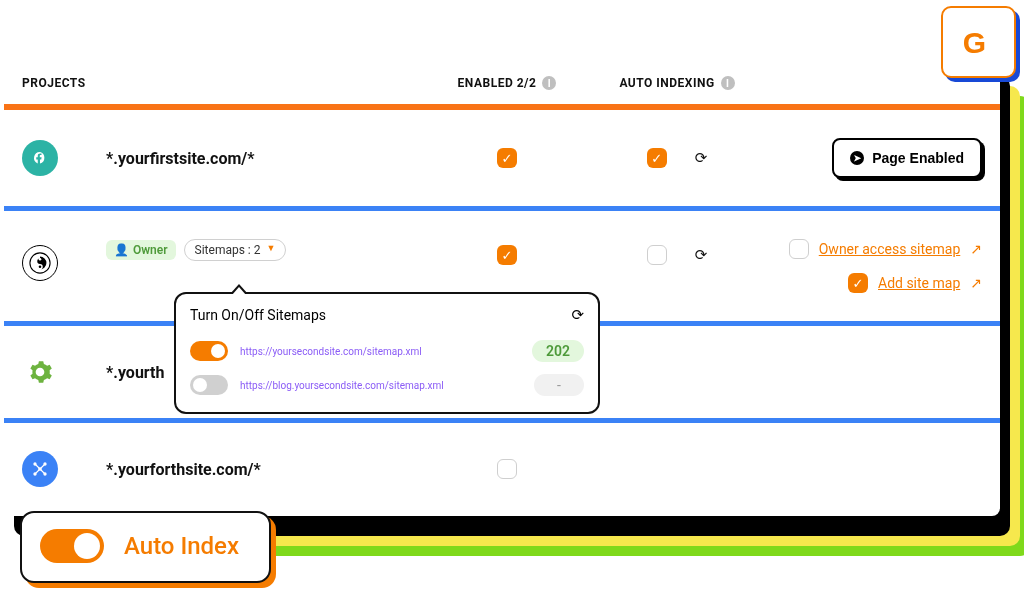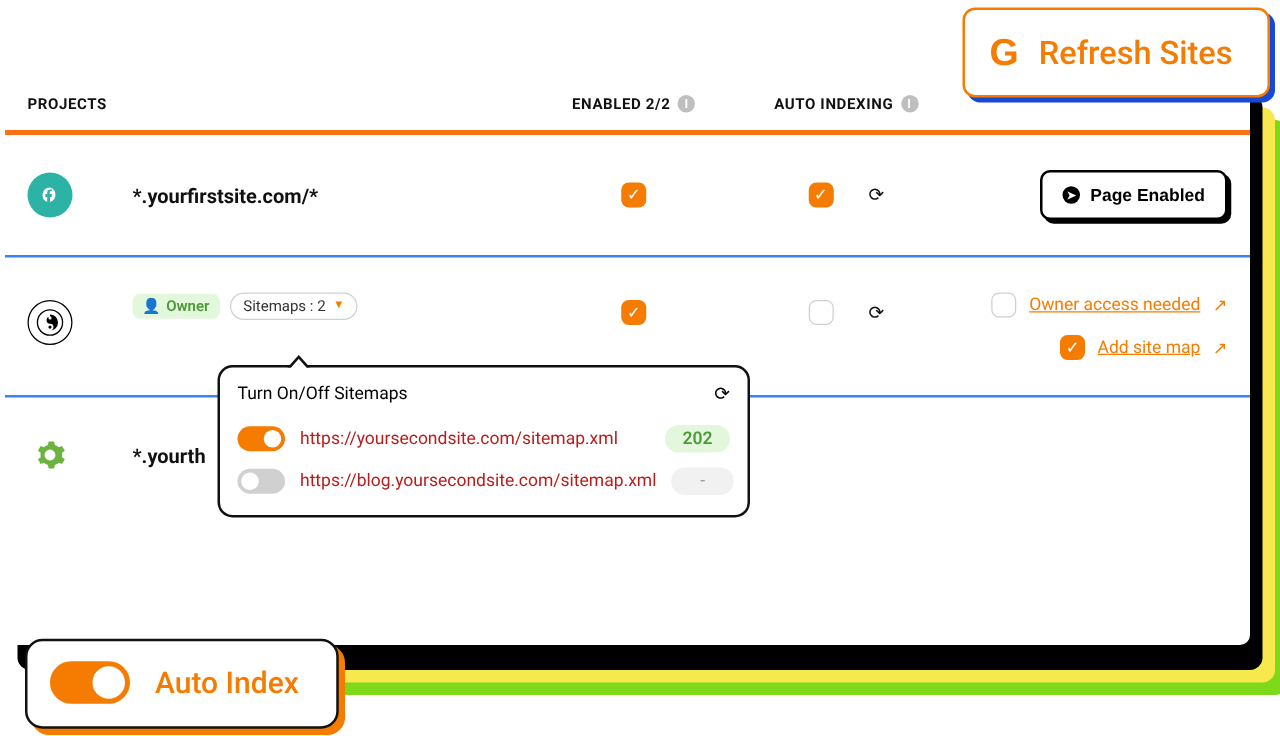--- a/index.html
+++ b/index.html
@@ -25,21 +25,21 @@
     left:4px; top:56px;
     width:996px; height:460px;
     border-radius:8px;
     padding: 0;
   }
 
   .header-row {
     display:flex;
     align-items:center;
     padding: 20px 18px 14px 18px;
-    border-bottom:4px solid #f97316;
+    border-bottom:6px solid #f97316;
     font-size:12px;
     font-weight:700;
     color:#111;
     letter-spacing:0.5px;
     text-transform:uppercase;
   }
   .col-site   { flex:0 0 400px; }
   .col-enabled{ flex:0 0 170px; text-align:left; display:flex; align-items:center; justify-content:center; gap:6px;}
   .col-auto   { flex:0 0 170px; text-align:center; display:flex; align-items:center; justify-content:center; gap:6px;}
   .col-actions{ flex:1; text-align:right; }
@@ -52,21 +52,21 @@
     color:#fff;
     font-size:10px;
     font-weight:700;
     align-items:center;justify-content:center;
   }
 
   .row {
     display:flex;
     align-items:center;
     padding: 28px 18px;
-    border-bottom:2px solid #3b82f6;
+    border-bottom:5px solid #3b82f6;
     position:relative;
   }
   .row:last-child { border-bottom:none; }
 
   .site-icon {
     width:36px;height:36px;border-radius:50%;
     display:flex;align-items:center;justify-content:center;
     margin-right: 48px;
     flex-shrink:0;
     color:#fff;font-weight:700;
@@ -158,21 +158,21 @@
     content:"";
     position:absolute;
     top:-7px; left:56px;
     width:0;height:0;
     border-left:7px solid transparent;
     border-right:7px solid transparent;
     border-bottom:8px solid #fff;
   }
   .pop-head { display:flex;justify-content:space-between;align-items:center;font-weight:400;font-size:14px;margin-bottom:10px;}
   .pop-row { display:flex;align-items:center;gap:12px;padding:6px 0;}
-  .pop-url { flex:1; color:#b91c1c; font-size:14px;}
+  .pop-url { flex:1; color:#8b5cf6; font-size:10px;}
   .pill-count {
     background:#E3F7DD;color:#4E9A3A;font-size:14px;font-weight:600;
     padding:3px 14px;border-radius:14px;min-width:50px;text-align:center;
   }
   .pill-empty {
     background:#F1F1F1;color:#999;font-size:14px;
     padding:3px 14px;border-radius:14px;min-width:50px;text-align:center;
   }
 
   .toggle {
@@ -295,21 +295,21 @@
       <span class="chk chk-on">✓</span>
     </div>
     <div class="col-auto" style="padding-top:6px;">
       <span class="chk chk-off"></span>
       <span class="refresh-mini">⟳</span>
     </div>
     <div class="col-actions">
       <div class="action-links">
         <div class="action-line">
           <span class="chk chk-off"></span>
-          <span class="link-orange">Owner access needed</span>
+          <span class="link-orange">Owner access sitemap</span>
           <span class="ext-icon">↗</span>
         </div>
         <div class="action-line">
           <span class="chk chk-on">✓</span>
           <span class="link-orange">Add site map</span>
           <span class="ext-icon">↗</span>
         </div>
       </div>
     </div>
   </div>
@@ -321,20 +321,40 @@
         </svg>
     </div>
     <div class="site-block">
       <div class="site-name">*.yourth</div>
     </div>
     <div class="col-enabled"></div>
     <div class="col-auto"></div>
     <div class="col-actions"></div>
   </div>
 
+  <div class="row">
+    <div class="site-icon icon-blue">
+      <svg width="20" height="20" viewBox="0 0 24 24" fill="#fff">
+          <circle cx="6" cy="6" r="2"></circle>
+          <circle cx="18" cy="6" r="2"></circle>
+          <circle cx="6" cy="18" r="2"></circle>
+          <circle cx="18" cy="18" r="2"></circle>
+          <circle cx="12" cy="12" r="2.2"></circle>
+          <path d="M6 6l6 6M18 6l-6 6M6 18l6-6M18 18l-6-6" stroke="#fff" stroke-width="1.4"></path>
+        </svg>
+    </div>
+    <div class="site-block">
+      <div class="site-name">*.yourforthsite.com/*</div>
+    </div>
+    <div class="col-enabled">
+      <span class="chk chk-off"></span>
+    </div>
+    <div class="col-auto"></div>
+    <div class="col-actions"></div>
+  </div>
 
 </div>
 
 <div class="popover">
   <div class="pop-head">
     <span>Turn On/Off Sitemaps</span>
     <span style="font-size:15px;cursor:pointer;">⟳</span>
   </div>
   <div class="pop-row">
     <span class="toggle toggle-on"></span>
@@ -344,21 +364,20 @@
   <div class="pop-row">
     <span class="toggle toggle-off"></span>
     <span class="pop-url">https://blog.yoursecondsite.com/sitemap.xml</span>
     <span class="pill-empty">-</span>
   </div>
 </div>
 
 <div class="refresh-card">
   <div class="refresh-inner">
     <span class="g-logo">G</span>
-    <span>Refresh Sites</span>
   </div>
 </div>
 
 <div class="auto-card">
   <div class="auto-inner">
     <span class="big-toggle"></span>
     <span>Auto Index</span>
   </div>
 </div>
 

